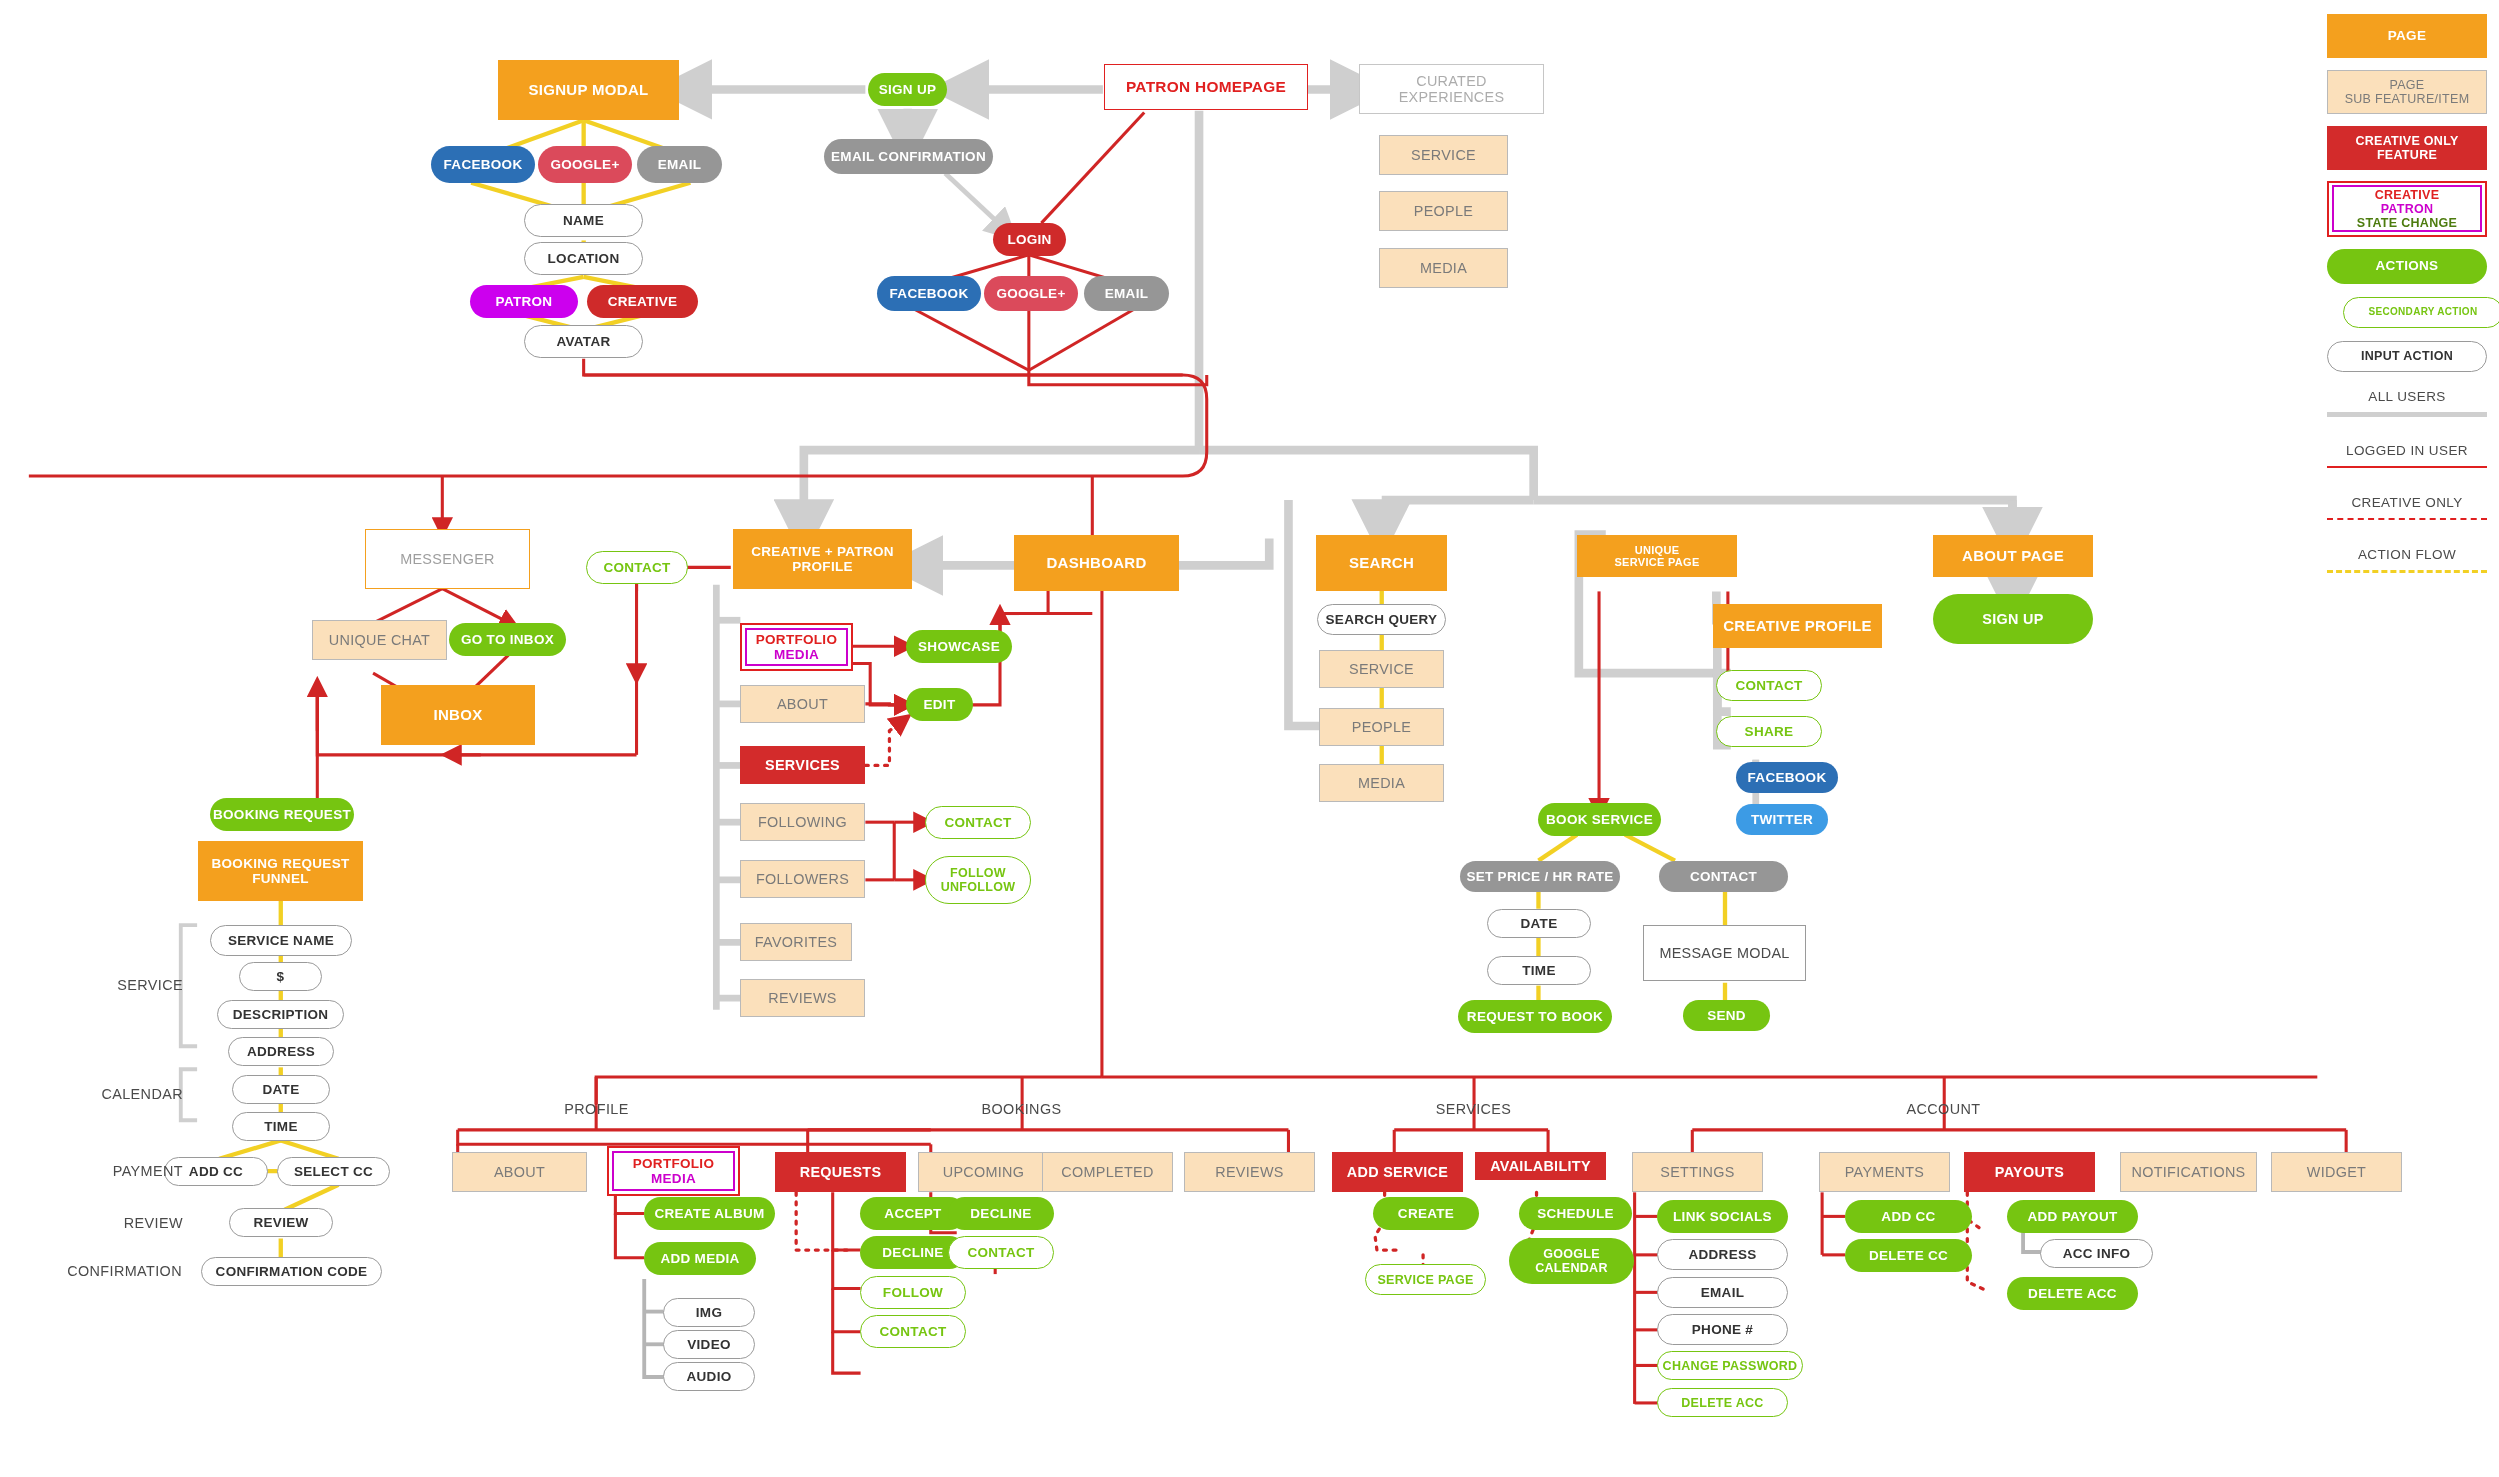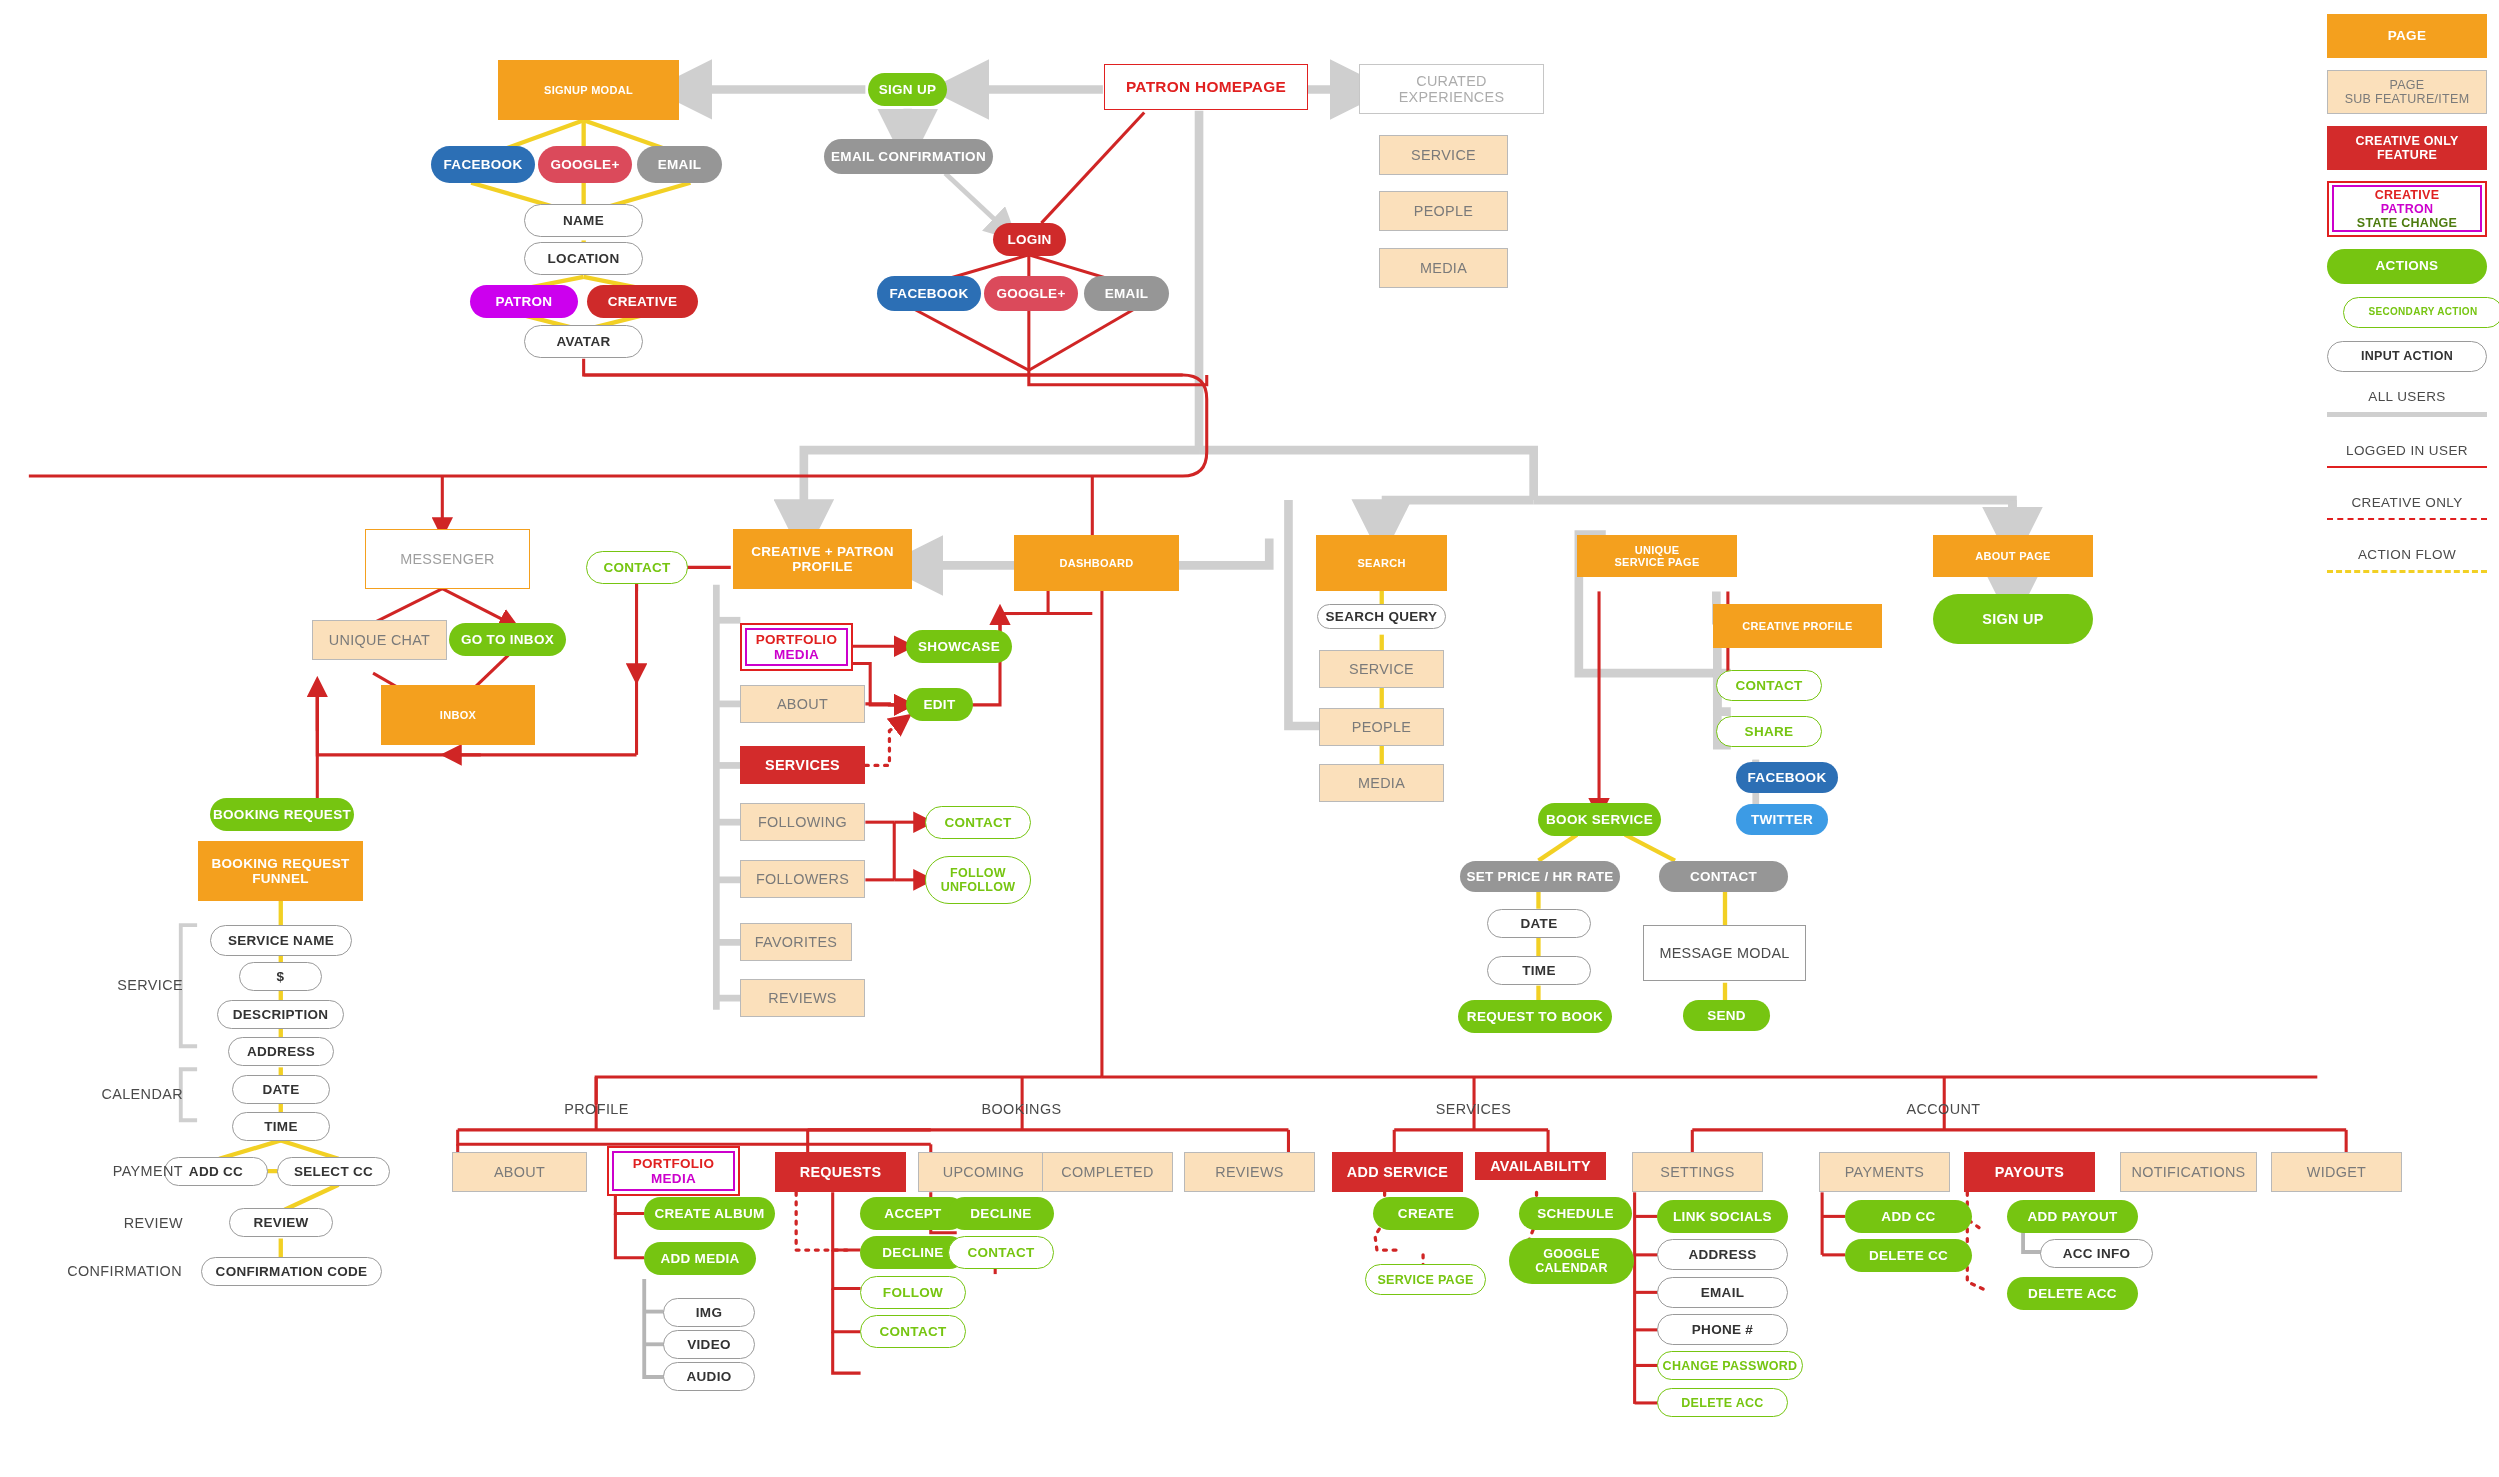--- a/index.html
+++ b/index.html
@@ -31,21 +31,21 @@
     line-height:1.12;
     letter-spacing:0.3px;
     z-index:5;
     white-space:pre-line;
   }
   
   .t-page{
     background:#F4A01E;
     color:#ffffff;
     font-weight:bold;
-    font-size:11px;
+    font-size:15px;
     border:0;
   }
   
   .t-sub{
     background:#FBE0BB;
     color:#7A7A7A;
     border:1px solid #B9B9B9;
     font-size:14.4px;
     font-weight:normal;
   }
@@ -611,21 +611,21 @@
 UNFOLLOW</span>
   </div>
 
   <div class="node t-page" style="left:1014px;top:535px;width:165px;height:56px;">
     <span>DASHBOARD</span>
   </div>
 
   <div class="node t-page" style="left:1316px;top:535px;width:131px;height:56px;">
     <span>SEARCH</span>
   </div>
-  <div class="node t-input" style="left:1317px;top:604px;width:129px;height:25px;text-align:center;">
+  <div class="node t-input" style="left:1317px;top:604px;width:129px;height:31px;text-align:center;">
     <span>SEARCH  QUERY</span>
   </div>
   <div class="node t-sub" style="left:1319px;top:650px;width:125px;height:38px;">
     <span>SERVICE</span>
   </div>
   <div class="node t-sub" style="left:1319px;top:708px;width:125px;height:38px;">
     <span>PEOPLE</span>
   </div>
   <div class="node t-sub" style="left:1319px;top:764px;width:125px;height:38px;">
     <span>MEDIA</span>

